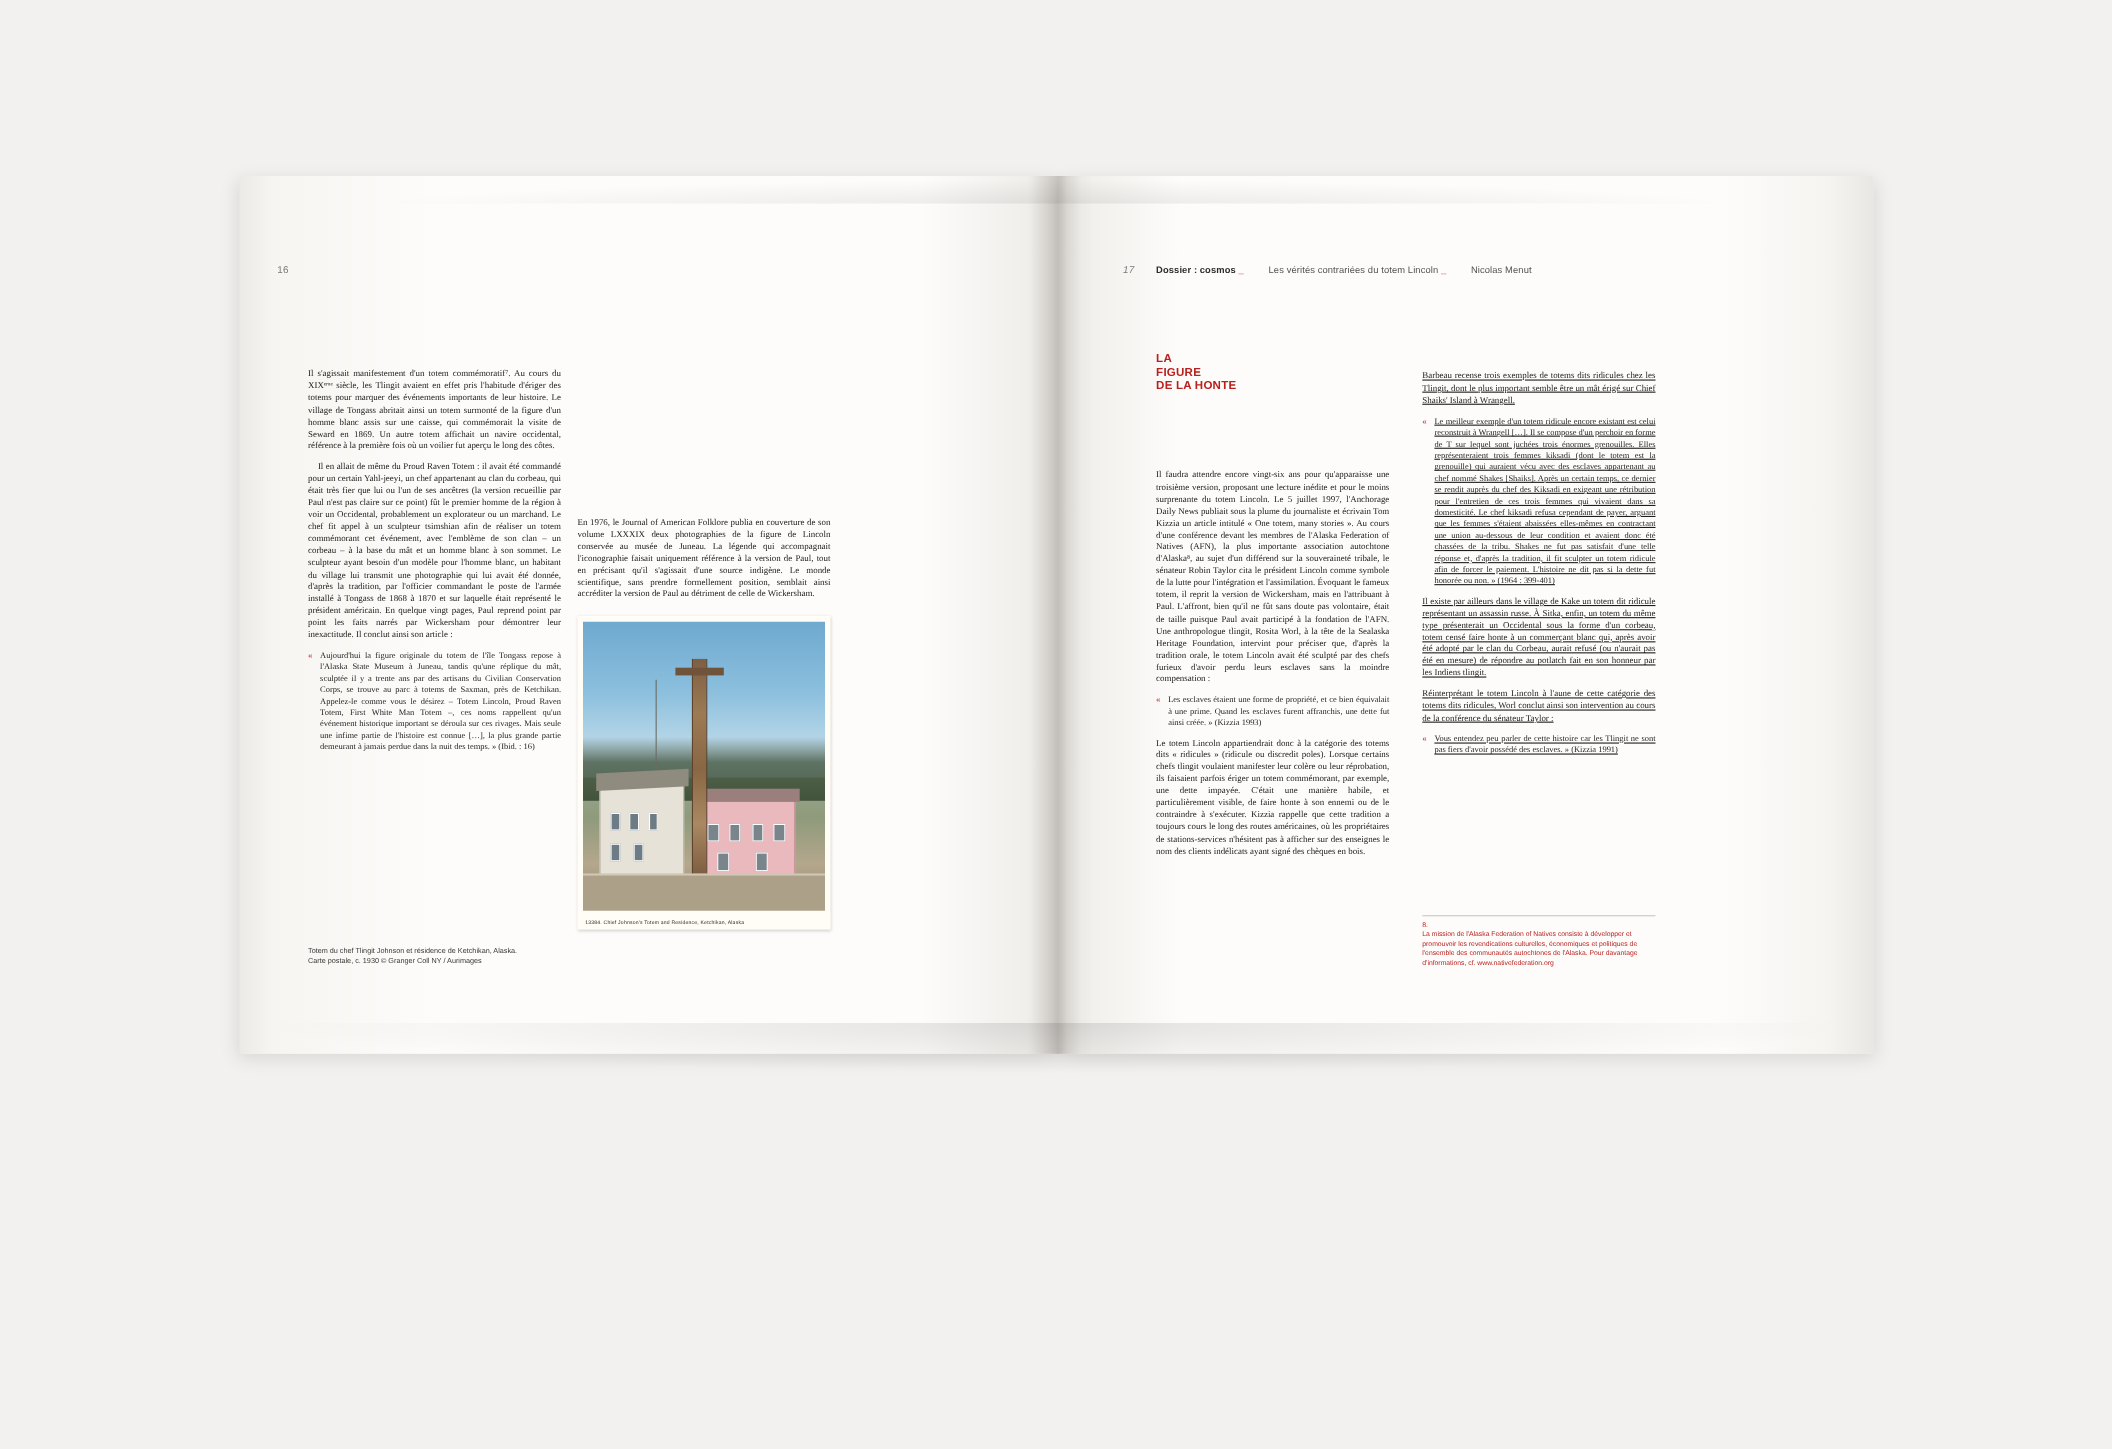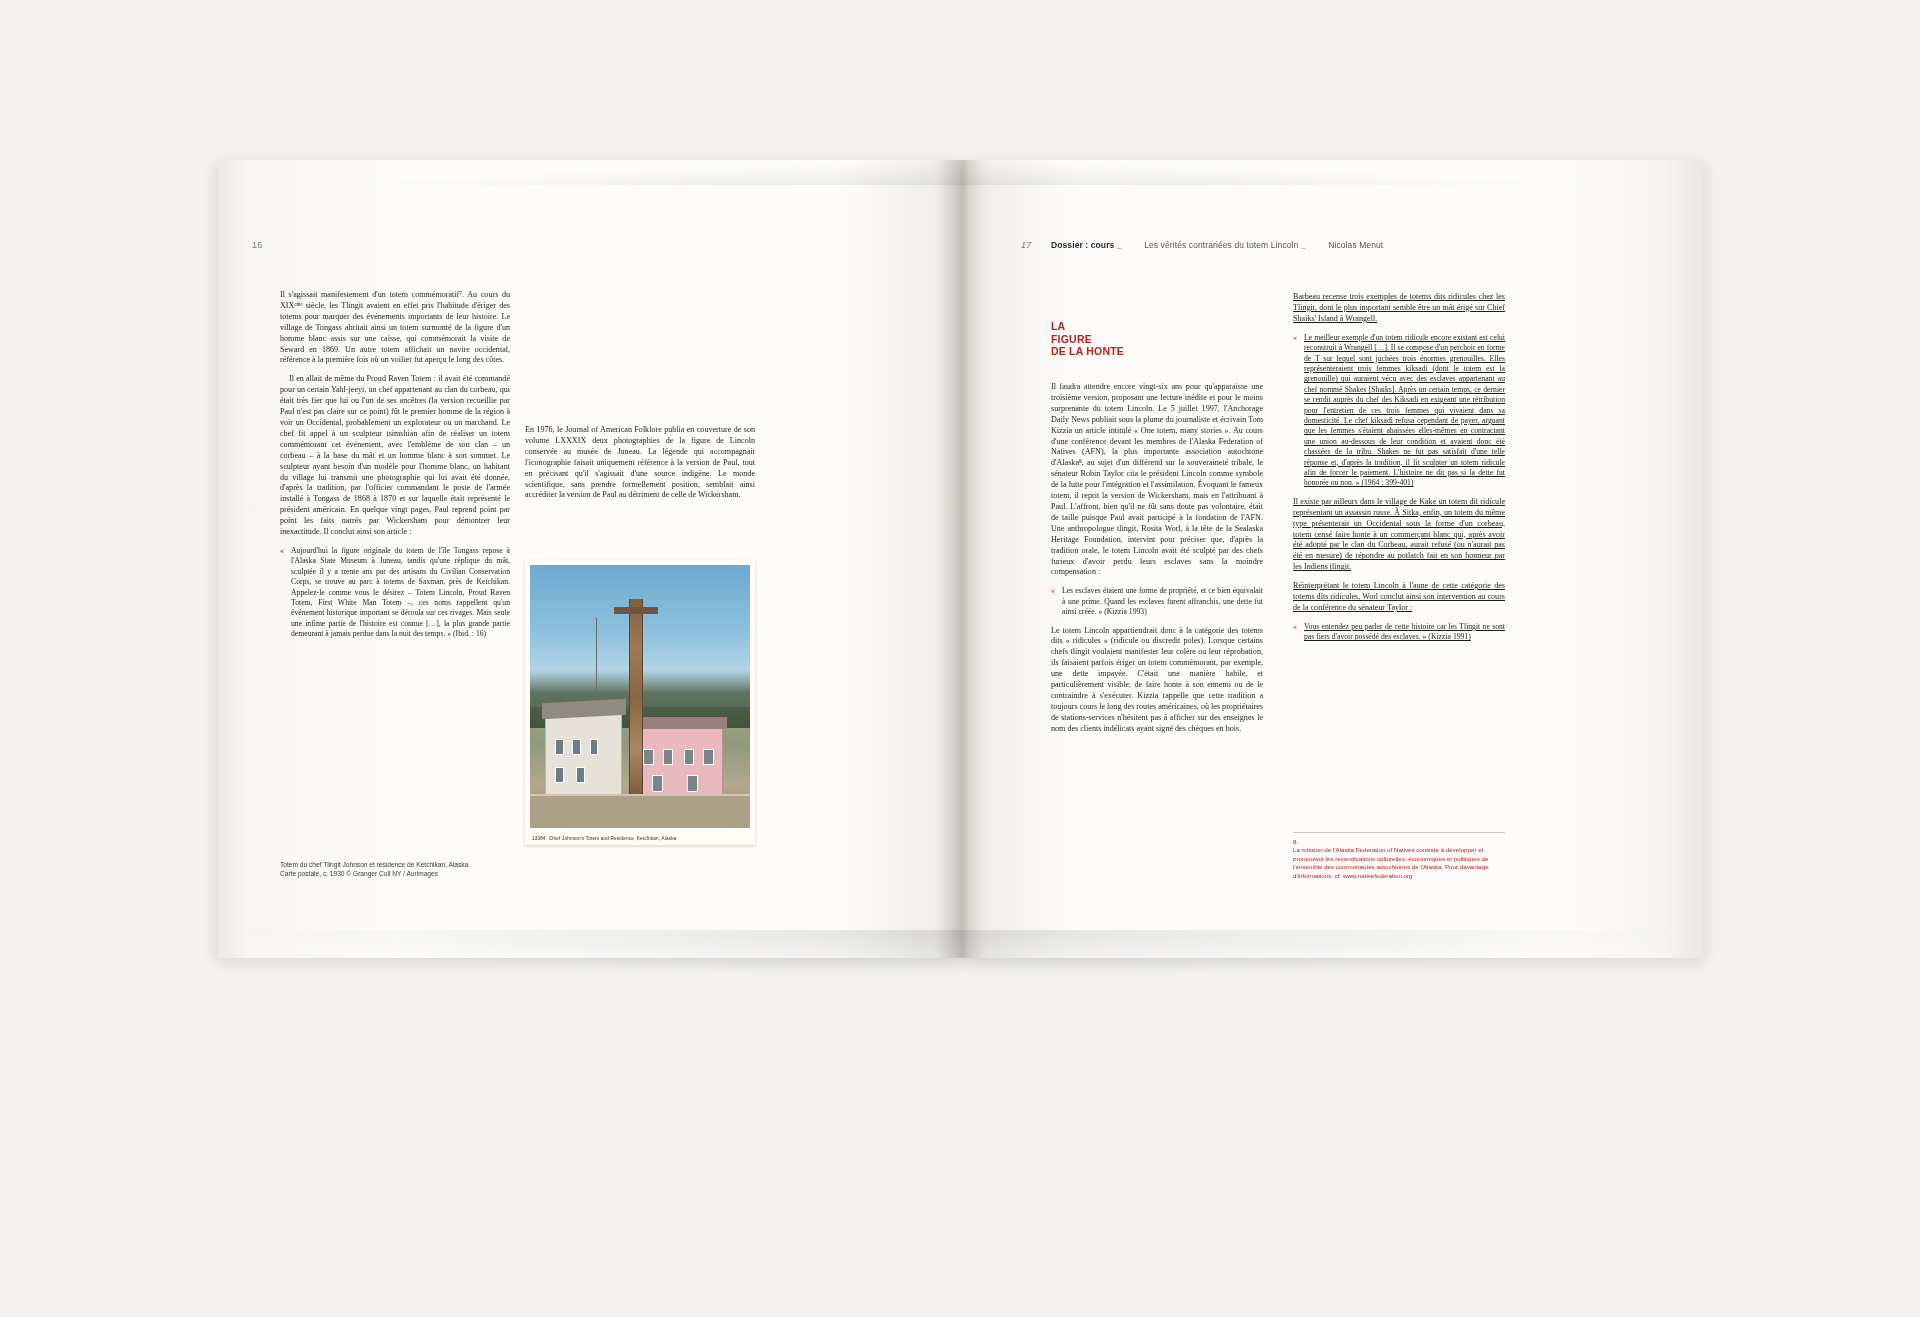--- a/index.html
+++ b/index.html
@@ -60,21 +60,21 @@
   .runhead b{font-weight:700;}
   .runhead .sep{color:#b9211f;font-weight:700;}
   .runhead .light{color:#55524f;margin-left:20px;}
 
   .col{
     position:absolute;
     font-family:"Liberation Serif", serif;
     font-size:8.1px;line-height:10.9px;
     color:#1d1d1b;
     text-align:justify;
-    -webkit-hyphens:auto;hyphens:auto;
+    -webkit-hyphens:auto;hyphens:auto;margin-top:45px;
   }
   .col p{margin:0 0 8px 0;text-indent:0;}
   .col p.ind{text-indent:9px;}
 
   .secthead{
     position:absolute;
     font-family:"Liberation Sans", sans-serif;
     font-weight:700;font-size:10.5px;line-height:12.5px;
     color:#b9211f;letter-spacing:.2px;
   }
@@ -199,21 +199,21 @@
 
       <div class="caption" style="left:62px;top:700px;width:220px;white-space:pre-line;">Totem du chef Tlingit Johnson et résidence de Ketchikan, Alaska.
 Carte postale, c. 1930 © Granger Coll NY / Aurimages</div>
     </div>
 
     <div class="page right">
 
       <div class="folio" style="left:58px;top:80px;font-style:italic;">17</div>
 
       <div class="runhead" style="left:88px;top:80px;">
-        <b>Dossier : cours</b>
+        <b>Dossier : cosmos</b>
         <span class="sep">_</span>
         <span class="light">Les vérités contrariées du totem Lincoln</span>
         <span class="sep">_</span>
         <span class="light">Nicolas Menut</span>
       </div>
 
       <div class="secthead" style="left:88px;top:160px;width:110px;white-space:pre-line;">LA
 FIGURE
 DE LA HONTE</div>
 

